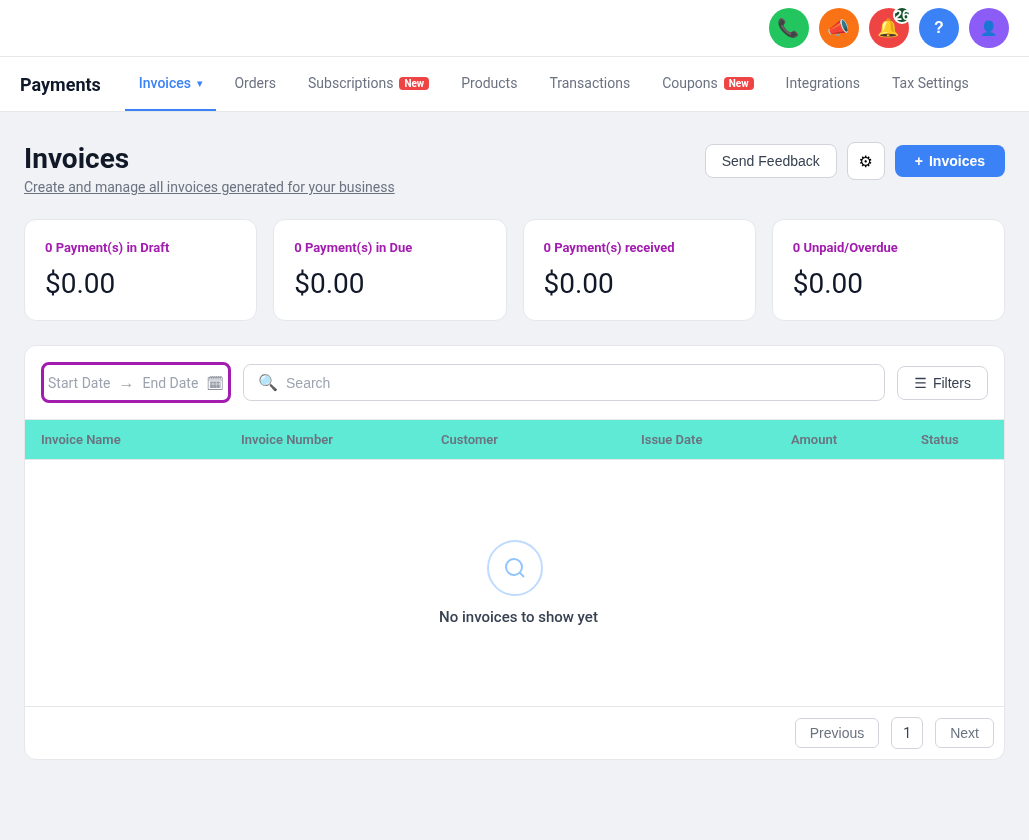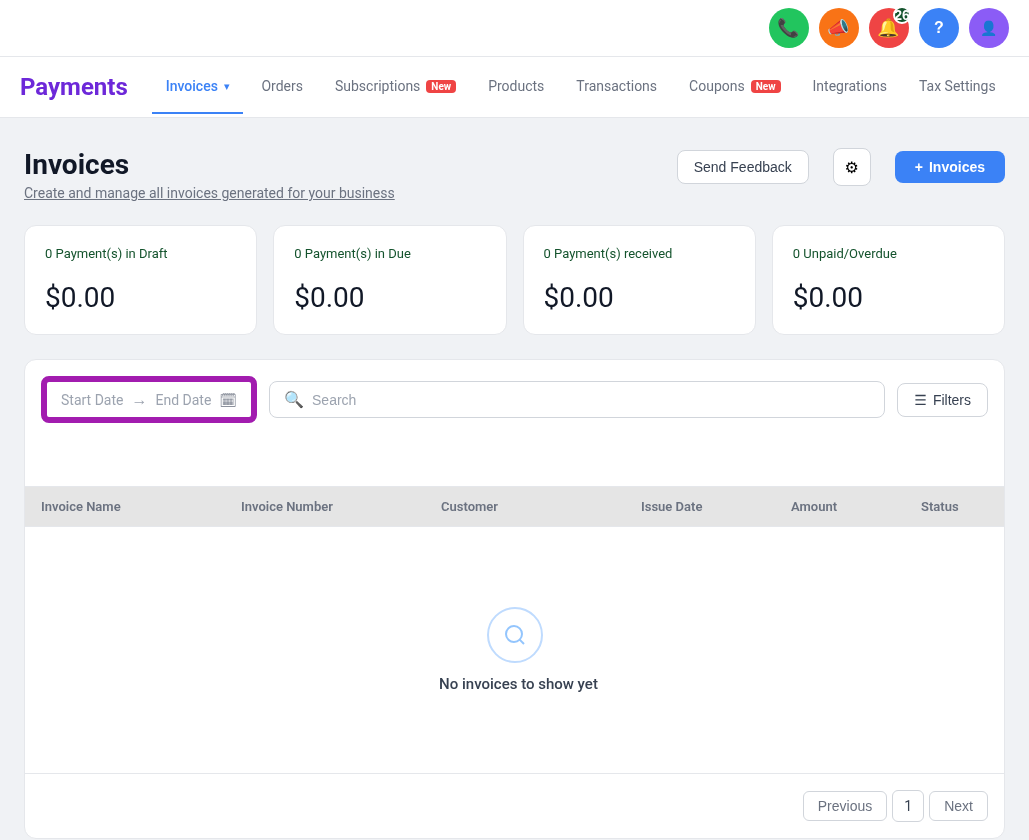--- a/index.html
+++ b/index.html
@@ -51,23 +51,23 @@
     
     .nav {
       background: #fff;
       display: flex;
       align-items: center;
       padding: 0 20px;
       border-bottom: 1px solid #e5e7eb;
       gap: 4px;
     }
     .nav-brand {
-      font-size: 24px;
+      font-size: 18px;
       font-weight: 700;
-      color: #6d28d9;
+      color: #0f172a;
       margin-right: 20px;
       padding: 16px 0;
     }
     .nav-item {
       padding: 18px 14px;
       font-size: 14px;
       color: #6b7280;
       cursor: pointer;
       border-bottom: 2px solid transparent;
       display: flex; align-items: center; gap: 6px;
@@ -106,21 +106,21 @@
       color: #111827;
       margin-bottom: 4px;
     }
     .page-subtitle {
       font-size: 14px;
       color: #6b7280;
       text-decoration: underline;
     }
     .page-actions {
       display: flex;
-      gap: 24px;
+      gap: 10px;
       align-items: center;
     }
     .btn-feedback {
       padding: 8px 16px;
       border: 1px solid #d1d5db;
       border-radius: 8px;
       background: white;
       font-size: 14px;
       cursor: pointer;
       color: #374151;
@@ -154,22 +154,23 @@
       margin-bottom: 24px;
     }
     .stat-card {
       background: white;
       border-radius: 12px;
       padding: 20px;
       border: 1px solid #e5e7eb;
     }
     .stat-label {
       font-size: 13px;
-      color: #14532d;
-      margin-bottom: 20px;
+      color: #a21caf;
+      margin-bottom: 12px;
+      font-weight: bold;
     }
     .stat-value {
       font-size: 28px;
       font-weight: 400;
       color: #111827;
     }
 
     
     .table-section {
       background: white;
@@ -182,23 +183,23 @@
     .filter-bar {
       display: flex;
       gap: 12px;
       padding: 16px;
       align-items: center;
     }
     .date-range {
       display: flex;
       align-items: center;
       gap: 8px;
-      border: 6px solid #a21caf;
-      border-radius: 8px;
-      padding: 8px 14px;
+      border: 3px solid #a21caf;
+      border-radius: 8px;
+      padding: 8px 4px;
       font-size: 14px;
       color: #9ca3af;
       background: white;
       cursor: pointer;
     }
     .date-arrow { color: #9ca3af; font-size: 16px; }
     .date-cal { color: #6b7280; }
     .search-bar {
       flex: 1;
       display: flex;
@@ -231,22 +232,21 @@
       color: #374151;
     }
 
     
     .table-header {
       display: grid;
       grid-template-columns: 200px 200px 200px 150px 130px 1fr;
       padding: 12px 16px;
       border-top: 1px solid #e5e7eb;
       border-bottom: 1px solid #e5e7eb;
-      background: #e5e5e5;
-      margin-top: 47px;
+      background: #5eead4;
     }
     .th {
       font-size: 13px;
       font-weight: 600;
       color: #6b7280;
     }
 
     
     .empty-state {
       display: flex;
@@ -269,22 +269,22 @@
       color: #374151;
       font-weight: 500;
       margin-left: 8px;
     }
 
     
     .pagination {
       display: flex;
       justify-content: flex-end;
       align-items: center;
-      padding: 16px;
-      gap: 5px;
+      padding: 10px;
+      gap: 12px;
       border-top: 1px solid #e5e7eb;
     }
     .page-btn {
       padding: 6px 14px;
       border: 1px solid #d1d5db;
       border-radius: 6px;
       background: white;
       font-size: 14px;
       cursor: pointer;
       color: #6b7280;

